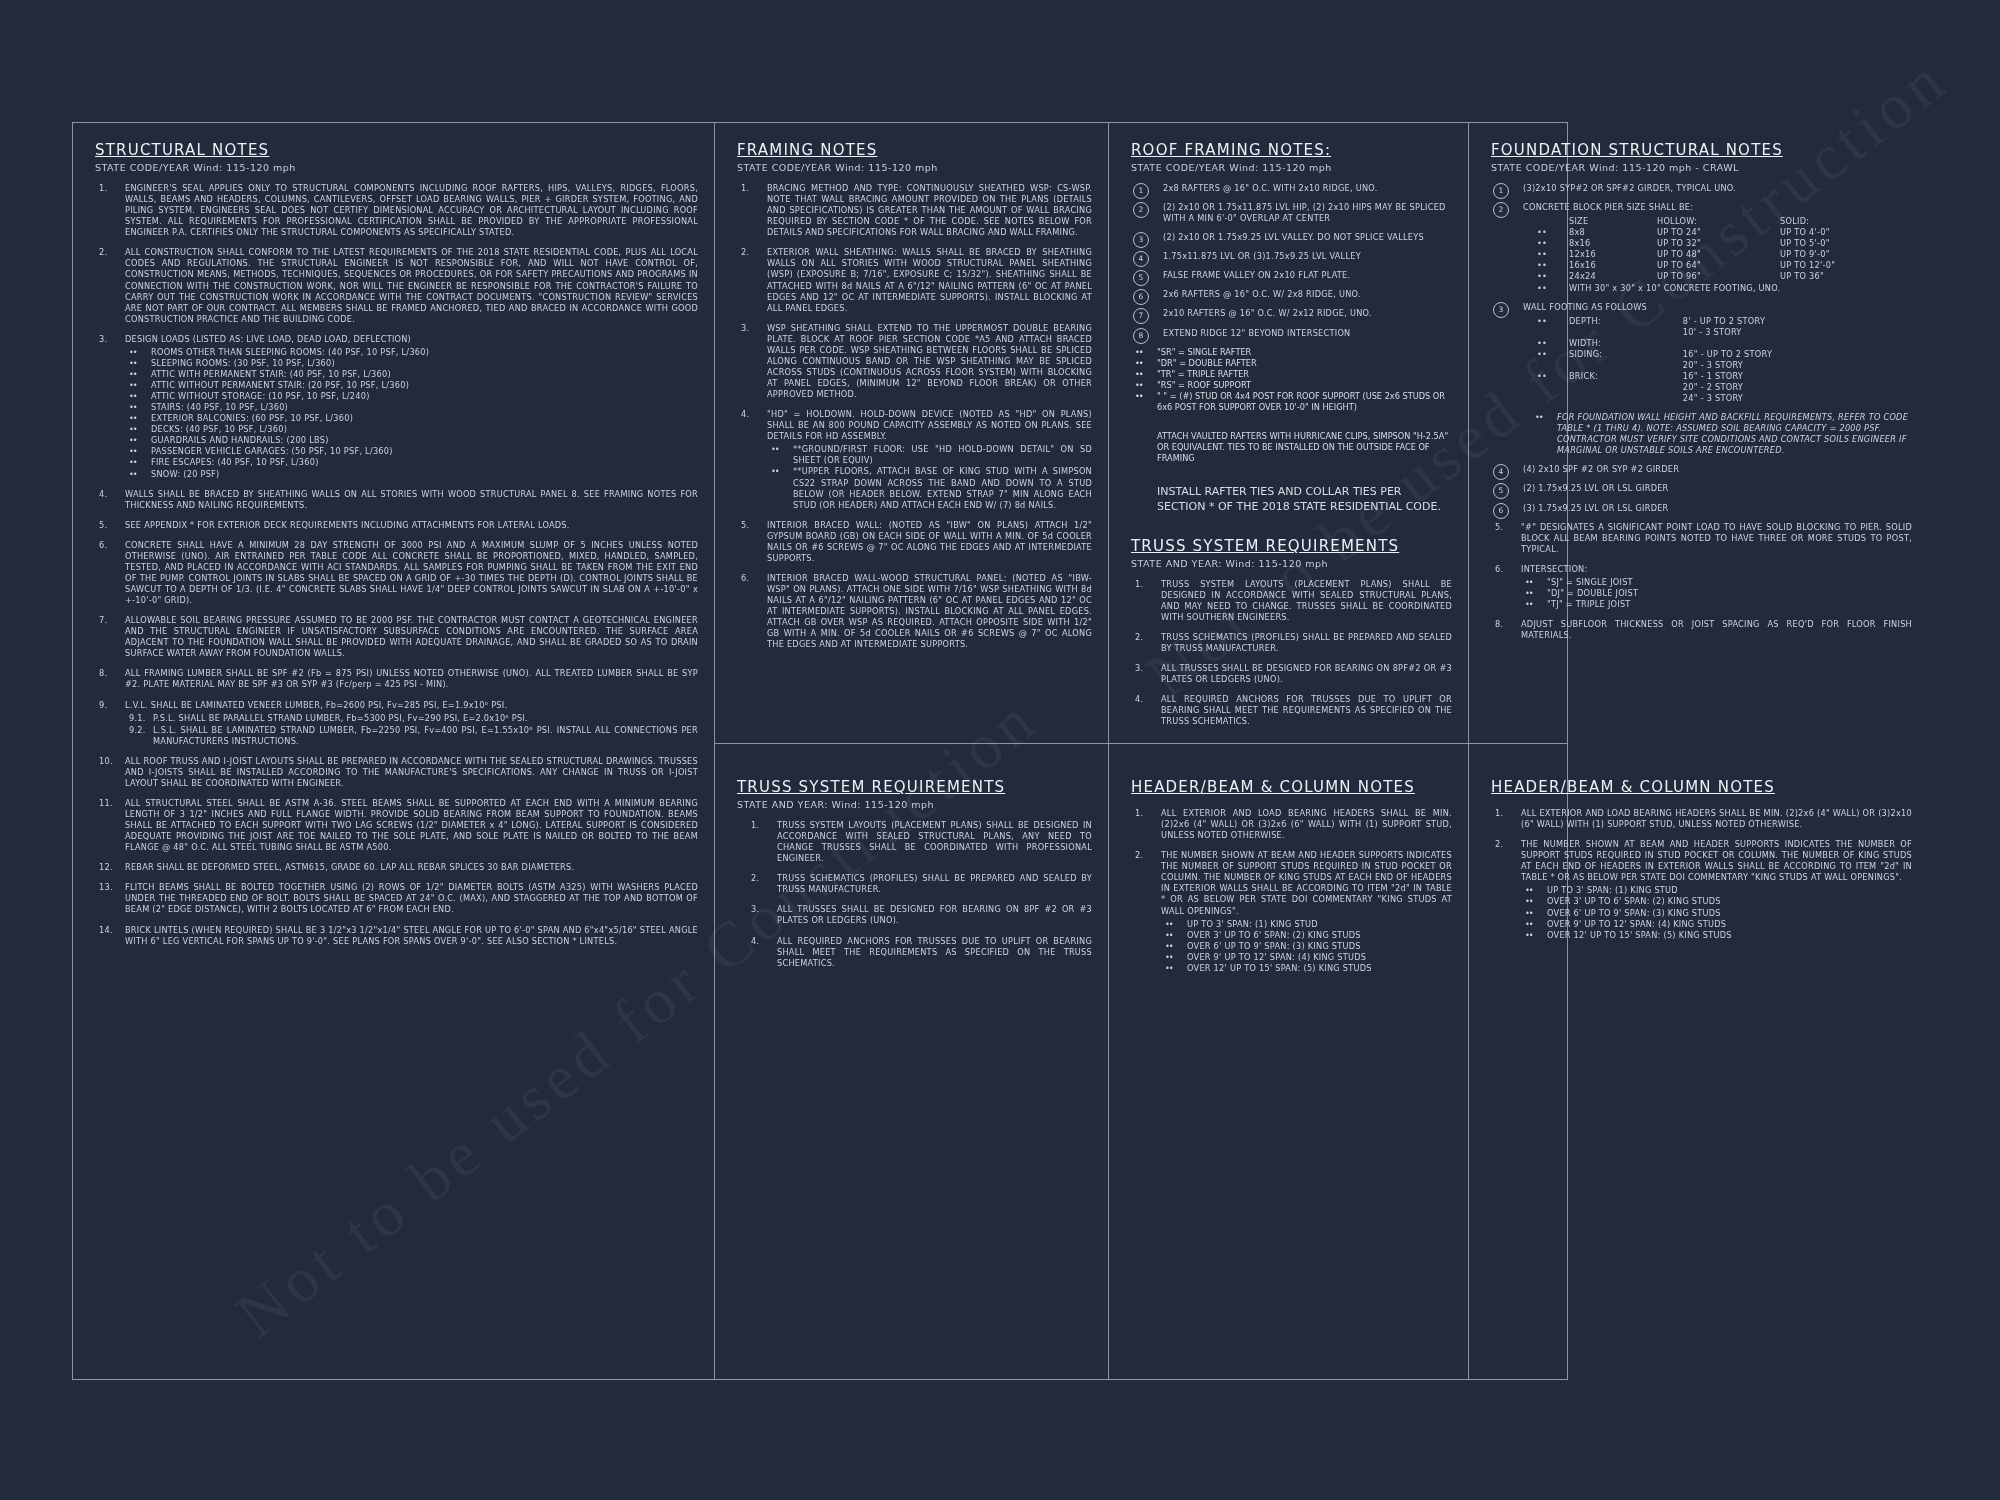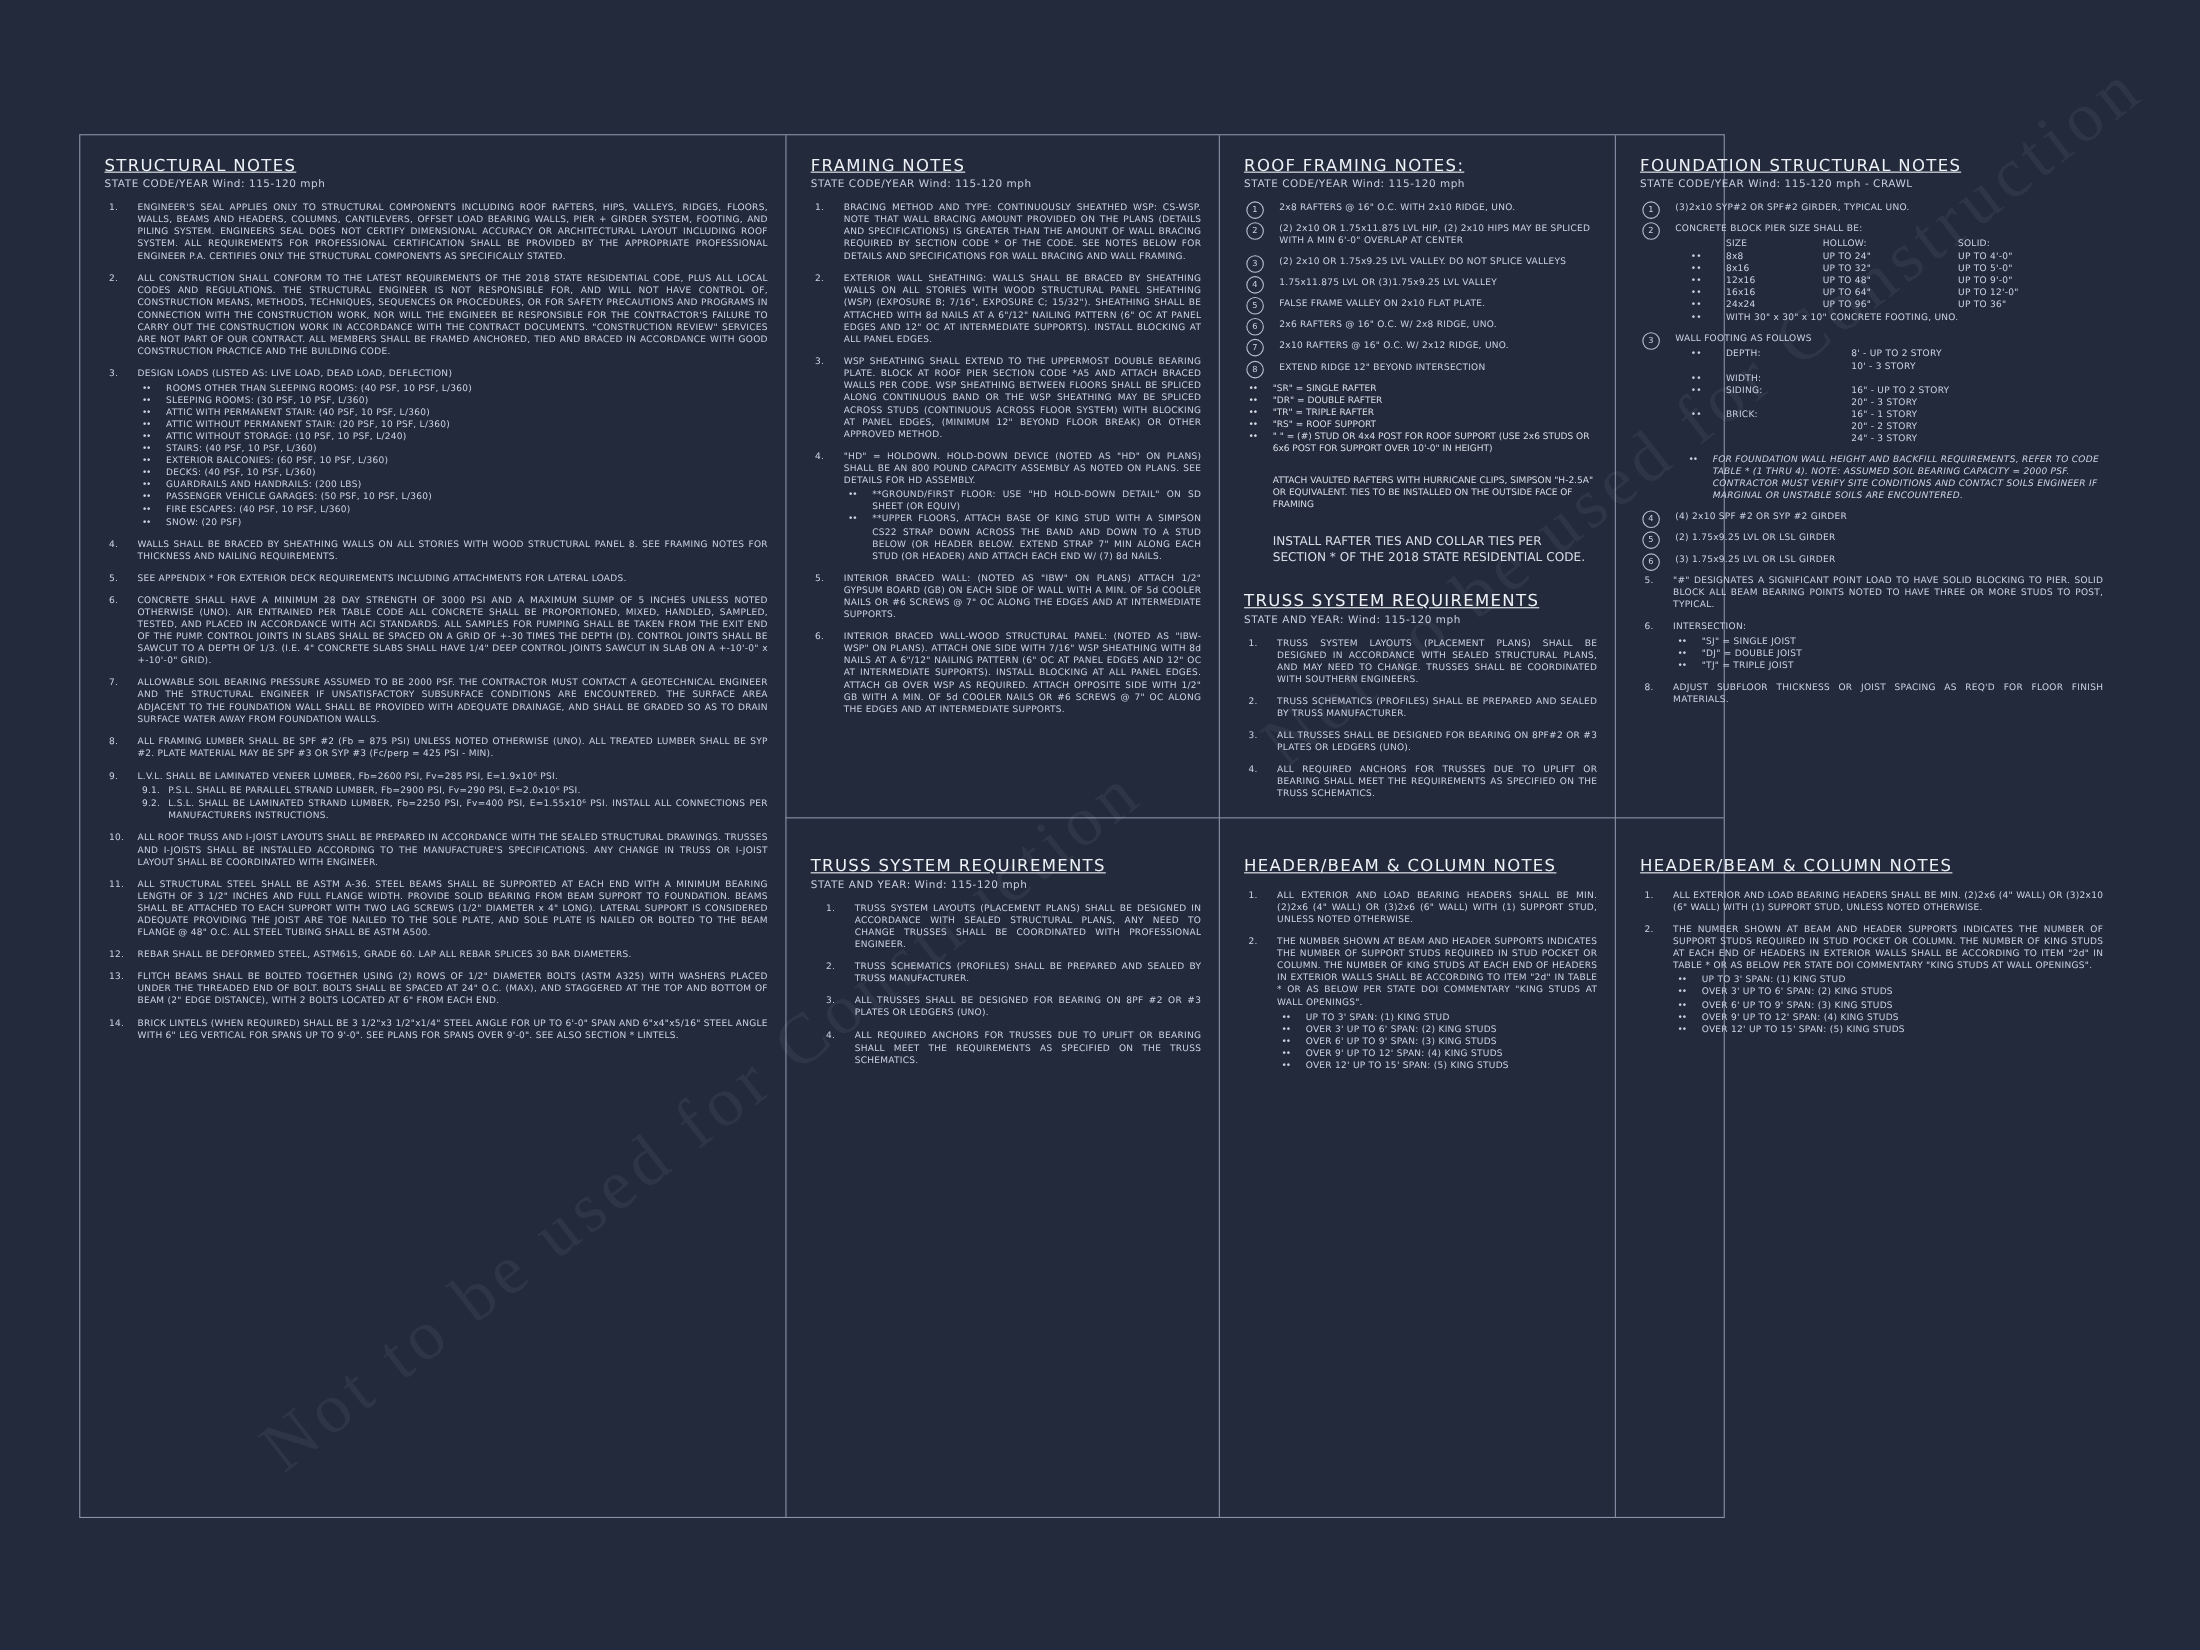--- a/index.html
+++ b/index.html
@@ -112,21 +112,21 @@
           <li>SNOW: (20 PSF)</li>
         </ul>
       </li>
       <li><span class="num">4.</span><span>WALLS SHALL BE BRACED BY SHEATHING WALLS ON ALL STORIES WITH WOOD STRUCTURAL PANEL 8. SEE FRAMING NOTES FOR THICKNESS AND NAILING REQUIREMENTS.</span></li>
       <li><span class="num">5.</span><span>SEE APPENDIX * FOR EXTERIOR DECK REQUIREMENTS INCLUDING ATTACHMENTS FOR LATERAL LOADS.</span></li>
       <li><span class="num">6.</span><span>CONCRETE SHALL HAVE A MINIMUM 28 DAY STRENGTH OF 3000 PSI AND A MAXIMUM SLUMP OF 5 INCHES UNLESS NOTED OTHERWISE (UNO). AIR ENTRAINED PER TABLE CODE ALL CONCRETE SHALL BE PROPORTIONED, MIXED, HANDLED, SAMPLED, TESTED, AND PLACED IN ACCORDANCE WITH ACI STANDARDS. ALL SAMPLES FOR PUMPING SHALL BE TAKEN FROM THE EXIT END OF THE PUMP. CONTROL JOINTS IN SLABS SHALL BE SPACED ON A GRID OF +-30 TIMES THE DEPTH (D). CONTROL JOINTS SHALL BE SAWCUT TO A DEPTH OF 1/3. (I.E. 4" CONCRETE SLABS SHALL HAVE 1/4" DEEP CONTROL JOINTS SAWCUT IN SLAB ON A +-10'-0" x +-10'-0" GRID).</span></li>
       <li><span class="num">7.</span><span>ALLOWABLE SOIL BEARING PRESSURE ASSUMED TO BE 2000 PSF. THE CONTRACTOR MUST CONTACT A GEOTECHNICAL ENGINEER AND THE STRUCTURAL ENGINEER IF UNSATISFACTORY SUBSURFACE CONDITIONS ARE ENCOUNTERED. THE SURFACE AREA ADJACENT TO THE FOUNDATION WALL SHALL BE PROVIDED WITH ADEQUATE DRAINAGE, AND SHALL BE GRADED SO AS TO DRAIN SURFACE WATER AWAY FROM FOUNDATION WALLS.</span></li>
       <li><span class="num">8.</span><span>ALL FRAMING LUMBER SHALL BE SPF #2 (Fb = 875 PSI) UNLESS NOTED OTHERWISE (UNO). ALL TREATED LUMBER SHALL BE SYP #2. PLATE MATERIAL MAY BE SPF #3 OR SYP #3 (Fc/perp = 425 PSI - MIN).</span></li>
       <li><span class="num">9.</span><span>L.V.L. SHALL BE LAMINATED VENEER LUMBER, Fb=2600 PSI, Fv=285 PSI, E=1.9x10⁶ PSI.</span>
         <ul class="sub">
-          <li><span class="num">9.1.</span><span>P.S.L. SHALL BE PARALLEL STRAND LUMBER, Fb=2900 PSI, Fv=290 PSI, E=2.0x10⁶ PSI.</span></li>
+          <li><span class="num">9.1.</span><span>P.S.L. SHALL BE PARALLEL STRAND LUMBER, Fb=5300 PSI, Fv=290 PSI, E=2.0x10⁶ PSI.</span></li>
           <li><span class="num">9.2.</span><span>L.S.L. SHALL BE LAMINATED STRAND LUMBER, Fb=2250 PSI, Fv=400 PSI, E=1.55x10⁶ PSI. INSTALL ALL CONNECTIONS PER MANUFACTURERS INSTRUCTIONS.</span></li>
         </ul>
       </li>
       <li><span class="num">10.</span><span>ALL ROOF TRUSS AND I-JOIST LAYOUTS SHALL BE PREPARED IN ACCORDANCE WITH THE SEALED STRUCTURAL DRAWINGS. TRUSSES AND I-JOISTS SHALL BE INSTALLED ACCORDING TO THE MANUFACTURE'S SPECIFICATIONS. ANY CHANGE IN TRUSS OR I-JOIST LAYOUT SHALL BE COORDINATED WITH ENGINEER.</span></li>
       <li><span class="num">11.</span><span>ALL STRUCTURAL STEEL SHALL BE ASTM A-36. STEEL BEAMS SHALL BE SUPPORTED AT EACH END WITH A MINIMUM BEARING LENGTH OF 3 1/2" INCHES AND FULL FLANGE WIDTH. PROVIDE SOLID BEARING FROM BEAM SUPPORT TO FOUNDATION. BEAMS SHALL BE ATTACHED TO EACH SUPPORT WITH TWO LAG SCREWS (1/2" DIAMETER x 4" LONG). LATERAL SUPPORT IS CONSIDERED ADEQUATE PROVIDING THE JOIST ARE TOE NAILED TO THE SOLE PLATE, AND SOLE PLATE IS NAILED OR BOLTED TO THE BEAM FLANGE @ 48" O.C. ALL STEEL TUBING SHALL BE ASTM A500.</span></li>
       <li><span class="num">12.</span><span>REBAR SHALL BE DEFORMED STEEL, ASTM615, GRADE 60. LAP ALL REBAR SPLICES 30 BAR DIAMETERS.</span></li>
       <li><span class="num">13.</span><span>FLITCH BEAMS SHALL BE BOLTED TOGETHER USING (2) ROWS OF 1/2" DIAMETER BOLTS (ASTM A325) WITH WASHERS PLACED UNDER THE THREADED END OF BOLT. BOLTS SHALL BE SPACED AT 24" O.C. (MAX), AND STAGGERED AT THE TOP AND BOTTOM OF BEAM (2" EDGE DISTANCE), WITH 2 BOLTS LOCATED AT 6" FROM EACH END.</span></li>
       <li><span class="num">14.</span><span>BRICK LINTELS (WHEN REQUIRED) SHALL BE 3 1/2"x3 1/2"x1/4" STEEL ANGLE FOR UP TO 6'-0" SPAN AND 6"x4"x5/16" STEEL ANGLE WITH 6" LEG VERTICAL FOR SPANS UP TO 9'-0". SEE PLANS FOR SPANS OVER 9'-0". SEE ALSO SECTION * LINTELS.</span></li>
     </ol>
   </div>

